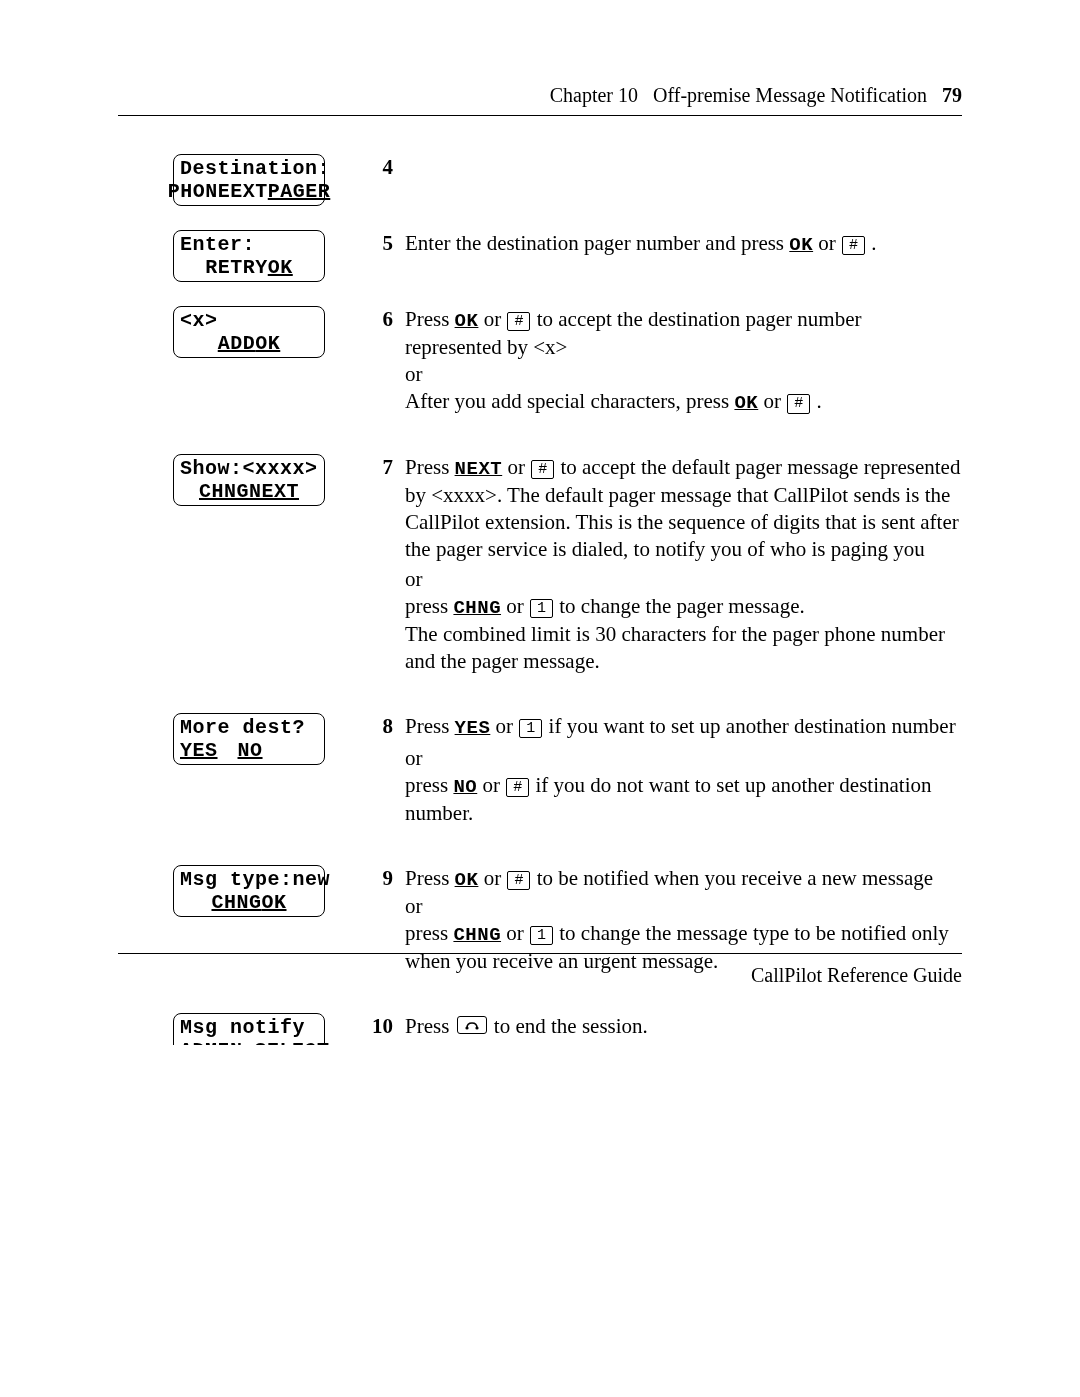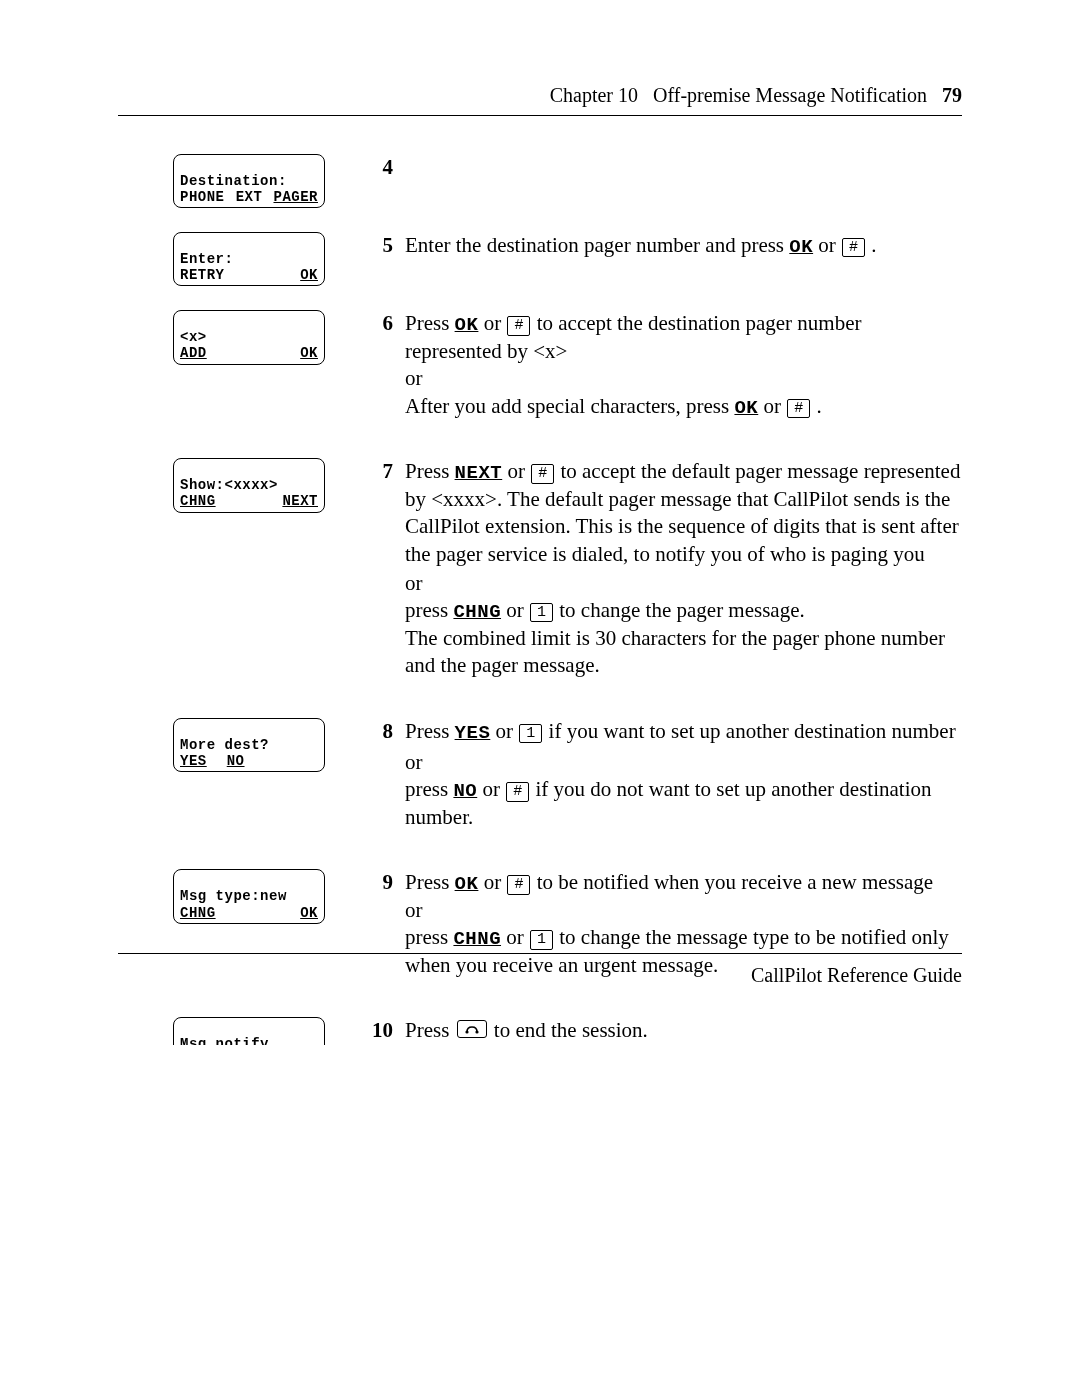--- a/index.html
+++ b/index.html
@@ -48,32 +48,32 @@
   }
   .text-col {
     flex: 1 1 auto;
     font-size: 21px;
     line-height: 1.3;
     padding-left: 6px;
   }
   .text-col p { margin: 0 0 14px 0; }
   .lcd {
     font-family: "Courier New", monospace;
-    font-size: 14px;
+    font-size: 20px;
     font-weight: bold;
     letter-spacing: 0.5px;
     border: 1.5px solid #000;
     border-radius: 8px;
     width: 152px;
     box-sizing: border-box;
-    padding: 18px 6px 2px 6px;
+    padding: 2px 6px 2px 6px;
     line-height: 1.15;
   }
   .lcd .line1 { white-space: pre; }
-  .lcd .line2 { display: flex; justify-content: space-between; white-space: pre; }
+  .lcd .line2 { display: flex; justify-content: center; white-space: pre; }
   .sk { text-decoration: underline; font-weight: bold; font-family: "Courier New", monospace; font-size: 19px; letter-spacing: 0.5px; }
   .keycap {
     display: inline-block;
     border: 1.3px solid #000;
     border-radius: 2px;
     min-width: 15px;
     padding: 0 3px;
     font-family: "Courier New", monospace;
     font-size: 15px;
     text-align: center;

